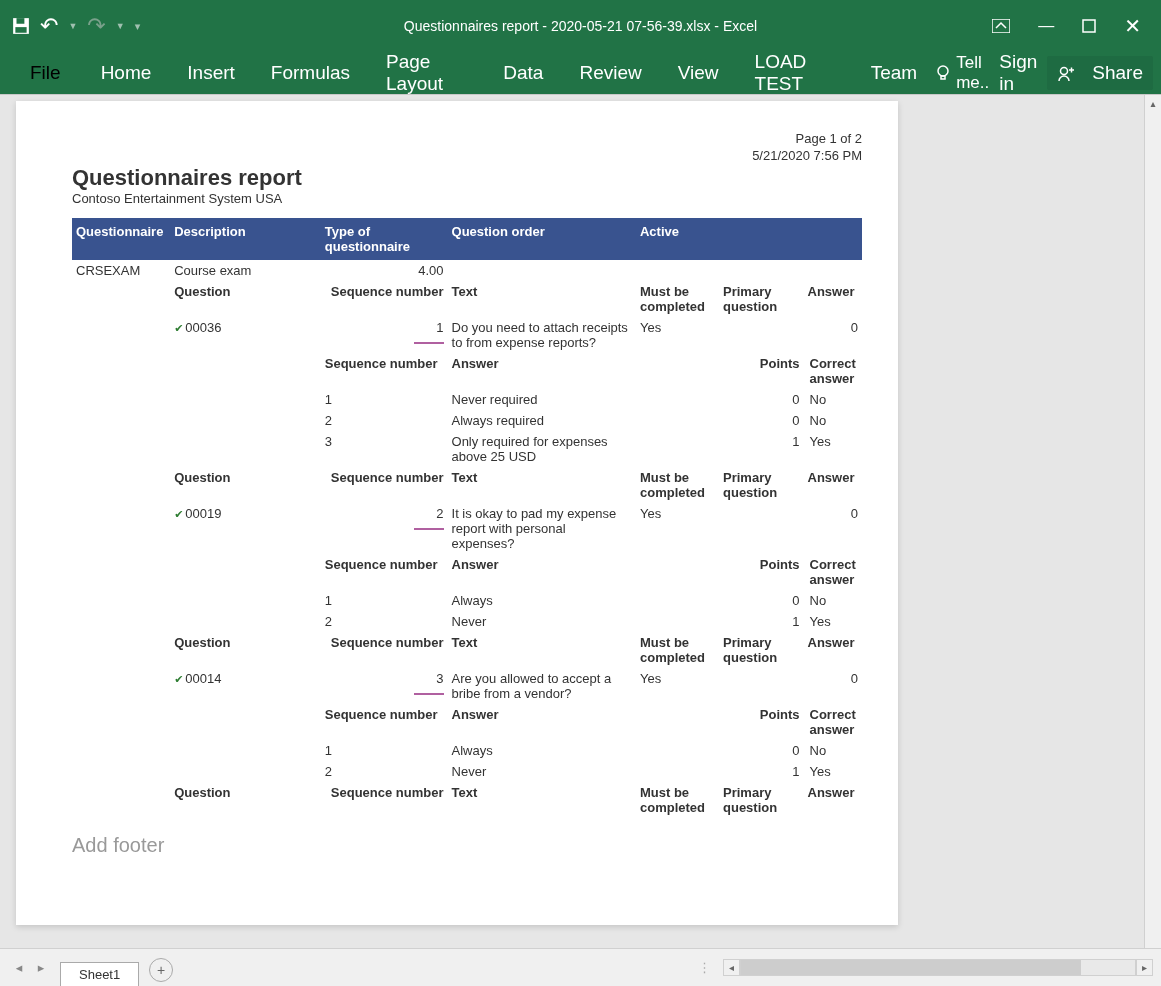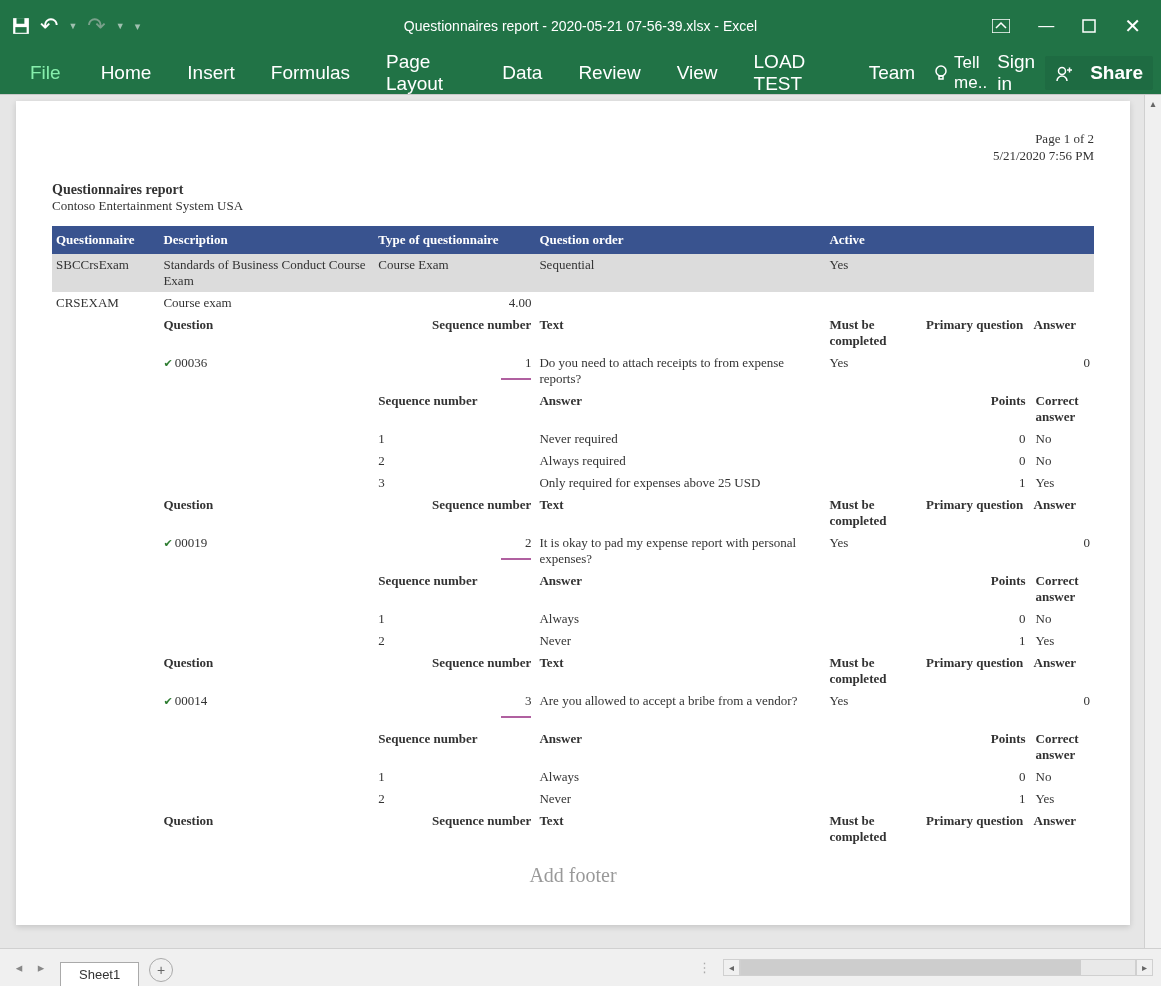--- a/index.html
+++ b/index.html
@@ -32,68 +32,67 @@
   
   .ribbon {
     background: #217346;
     height: 42px;
     display: flex;
     align-items: center;
     color: #fff;
     padding: 0 8px;
     gap: 0;
   }
-  .file-tab { background: #217346; padding: 10px 22px; font-size: 19px; color:#86efac;}
+  .file-tab { background: #217346; padding: 10px 22px; font-size: 19px; color:#000000;}
   .rtab { padding: 10px 18px; font-size: 19px; color:#fff;}
   .ribbon-right { margin-left: auto; display: flex; align-items: center; gap: 10px; font-size:17px;}
   .tell-me { display:flex; align-items:center; gap:5px;}
   .sign-in { font-size: 19px; }
-  .share-btn { background:#1e6b42; padding:6px 10px; border-radius:2px; display:flex; align-items:center; gap:17px; font-size:19px;font-weight:bold;}
+  .share-btn { background:#1e6b42; padding:6px 10px; border-radius:2px; display:flex; align-items:center; gap:17px; font-size:19px;}
 
   
   .workspace {
     background: #e6e6e6;
     height: 892px;
     position: relative;
     border-top: 1px solid #c8c8c8;
   }
   .page {
     background: #fff;
     position: absolute;
     left: 16px;
     top: 6px;
-    width: 1114px;
+    width: 882px;
     height: 824px;
     box-shadow: 0 2px 6px rgba(0,0,0,0.15);
-    padding: 30px 36px 10px 36px;
-    font-family: Liberation Serif, serif;
+    padding: 30px 36px 10px 56px;
   }
   .page-meta { text-align: right; font-size: 13px; color: #333; line-height:1.3;}
-  .rep-title { font-size: 14px; font-weight: 700; margin-top: 17px; }
+  .rep-title { font-size: 22px; font-weight: 700; margin-top: 0; }
   .rep-sub { font-size: 13px; color: #333; margin-bottom: 12px; }
 
   table.rep { width: 100%; border-collapse: collapse; font-size: 13px; }
   table.rep th, table.rep td { text-align: left; padding: 3px 4px; vertical-align: top; }
   tr.hdr-blue { background: #39538f; color: #fff; font-weight: 700; }
   tr.hdr-blue th { padding: 6px 4px; }
   tr.row-gray td { background: #dcdcdc; }
   .bold { font-weight: 700; }
   .right { text-align: right !important; }
   .col0 { width: 100px; }
   .col1 { width: 200px; }
   .col2 { width: 150px; }
   .col3 { width: 270px; }
   .col4 { width: 90px; }
   .col5 { width: 100px; }
   .col6 { width: 60px; }
 
   .tick { color:#2e7d32; font-size:11px; margin-right:2px; display:inline-block;}
   .underline { display:inline-block; width:30px; height:2px; background:#b060a0; position:relative; top:-3px;}
 
-  .add-footer { text-align:center; color:#999; font-size:20px; margin-top:16px;}
+  .add-footer { color:#999; font-size:20px; margin-top:16px;}
 
   
   .vscroll { position:absolute; right:0; top:0; bottom:0; width:17px; background:#f0f0f0; border-left:1px solid #d0d0d0;}
   .vscroll .up, .vscroll .down { height:17px; text-align:center; font-size:10px; line-height:17px; color:#666; background:#f0f0f0;}
   .vscroll .track { position:absolute; top:17px; bottom:0; left:0; right:0; background:#f0f0f0;}
 
   
   .tabs-bar {
     position:absolute; left:0; right:0; bottom:0; height:38px; background:#f0f0f0; border-top:1px solid #d0d0d0;
     display:flex; align-items:center;
@@ -204,27 +203,20 @@
 
       <tbody>
           <tr class="hdr-blue">
         <th>Questionnaire</th>
         <th>Description</th>
         <th>Type of questionnaire</th>
         <th>Question order</th>
         <th colspan="3">Active</th>
       </tr>
 
-      <tr class="row-gray">
-        <td>SBCCrsExam</td>
-        <td>Standards of Business Conduct Course Exam</td>
-        <td>Course Exam</td>
-        <td>Sequential</td>
-        <td colspan="3">Yes</td>
-      </tr>
 
       <tr>
         <td>CRSEXAM</td>
         <td>Course exam</td>
         <td class="right">4.00</td>
         <td colspan="4"></td>
       </tr>
 
       </tbody>
         <tbody id="questions-body">

